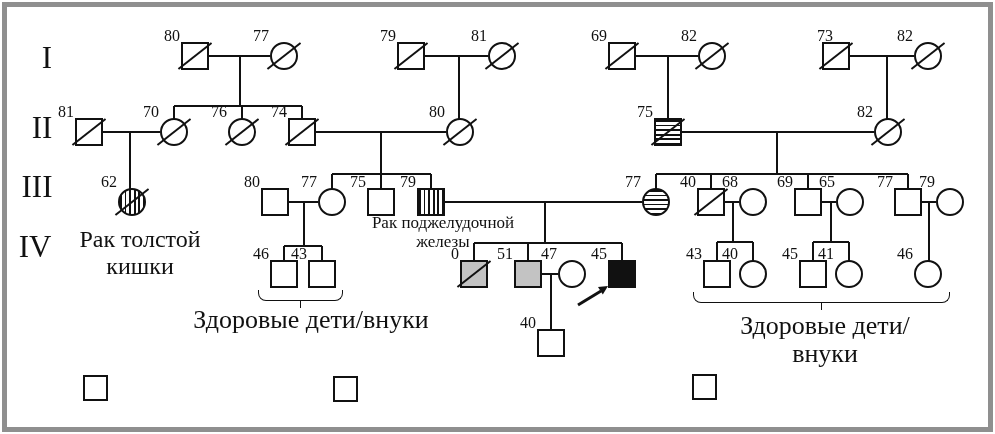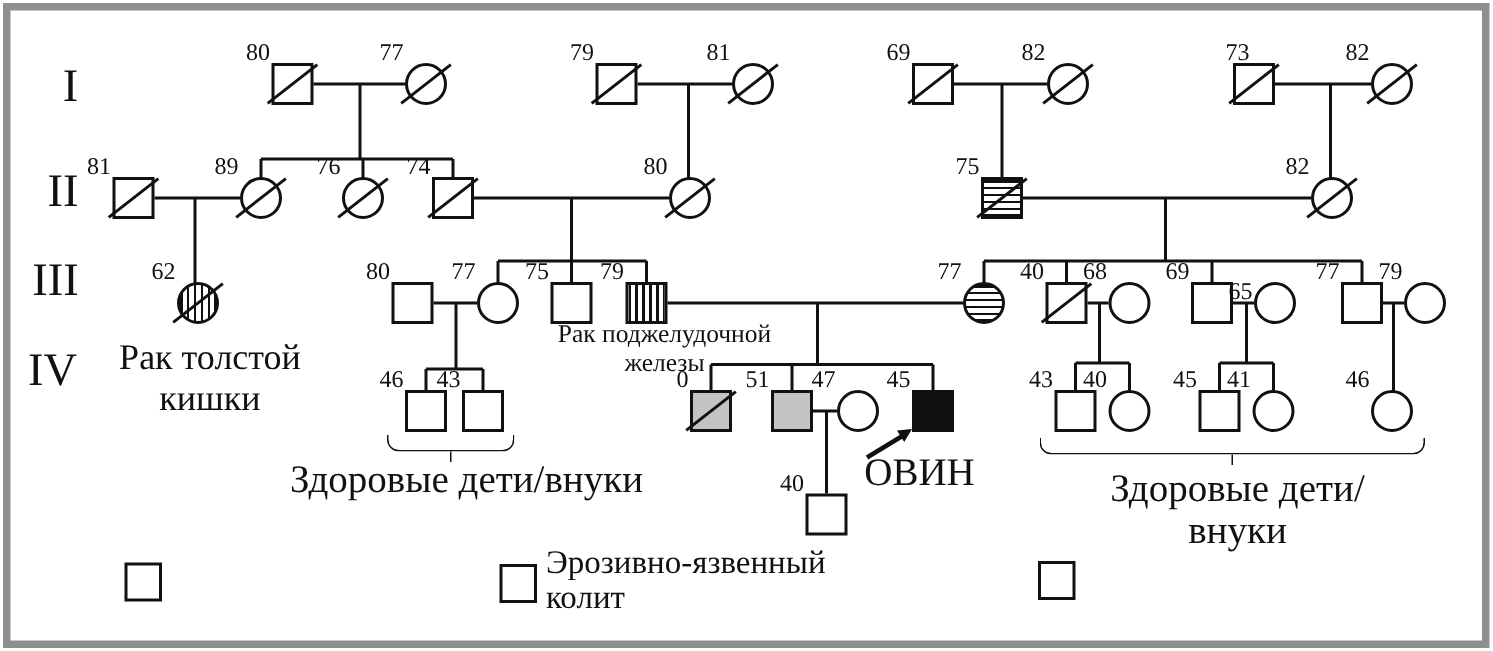--- a/index.html
+++ b/index.html
@@ -123,21 +123,21 @@
         <div class="slash"></div>
       </div>
       <div class="age" style="right: 82px; top: 29px;">82</div>
       <div class="person square" style="left: 75px; top: 118px;">
         <div class="slash"></div>
       </div>
       <div class="age" style="right: 921px; top: 105px;">81</div>
       <div class="person circle" style="left: 160px; top: 118px;">
         <div class="slash"></div>
       </div>
-      <div class="age" style="right: 836px; top: 105px;">89</div>
+      <div class="age" style="right: 836px; top: 105px;">70</div>
       <div class="person circle" style="left: 228px; top: 118px;">
         <div class="slash"></div>
       </div>
       <div class="age" style="right: 768px; top: 105px;">76</div>
       <div class="person square" style="left: 288px; top: 118px;">
         <div class="slash"></div>
       </div>
       <div class="age" style="right: 708px; top: 105px;">74</div>
       <div class="person circle" style="left: 446px; top: 118px;">
         <div class="slash"></div>
@@ -167,21 +167,21 @@
       <div class="age" style="right: 354px; top: 175px;">77</div>
       <div class="person square" style="left: 697px; top: 188px;">
         <div class="slash"></div>
       </div>
       <div class="age" style="right: 299px; top: 175px;">40</div>
       <div class="person circle" style="left: 739px; top: 188px;"></div>
       <div class="age" style="right: 257px; top: 175px;">68</div>
       <div class="person square" style="left: 794px; top: 188px;"></div>
       <div class="age" style="right: 202px; top: 175px;">69</div>
       <div class="person circle" style="left: 836px; top: 188px;"></div>
-      <div class="age" style="right: 160px; top: 188px;">65</div>
+      <div class="age" style="right: 160px; top: 175px;">65</div>
       <div class="person square" style="left: 894px; top: 188px;"></div>
       <div class="age" style="right: 102px; top: 175px;">77</div>
       <div class="person circle" style="left: 936px; top: 188px;"></div>
       <div class="age" style="right: 60px; top: 175px;">79</div>
       <div class="person square" style="left: 270px; top: 260px;"></div>
       <div class="age" style="right: 726px; top: 247px;">46</div>
       <div class="person square" style="left: 308px; top: 260px;"></div>
       <div class="age" style="right: 688px; top: 247px;">43</div>
       <div class="person square fill-gray" style="left: 460px; top: 260px;">
         <div class="slash"></div>
@@ -206,23 +206,20 @@
       <div class="person square" style="left: 537px; top: 329px;"></div>
       <div class="age" style="right: 459px; top: 316px;">40</div>
       <div class="gen-label" style="left: 47px; top: 57px; transform: translate(-50%, -50%);">I</div>
       <div class="gen-label" style="left: 42px; top: 127px; transform: translate(-50%, -50%);">II</div>
       <div class="gen-label" style="left: 37px; top: 186px; transform: translate(-50%, -50%);">III</div>
       <div class="gen-label" style="left: 35px; top: 246px; transform: translate(-50%, -50%);">IV</div>
       <div class="anno" style="left: 443px; top: 213px; transform: translateX(-50%); font-size: 17px; line-height: 19px;">Рак поджелудочной
 железы</div>
       <div class="anno" style="left: 140px; top: 226px; transform: translateX(-50%); font-size: 24px; line-height: 27px;">Рак толстой
 кишки</div>
-      <div class="anno" style="left: 613px; top: 301px; transform: translateX(-50%); font-size: 26px; line-height: 28px;">ОВИН</div>
       <div class="anno" style="left: 311px; top: 306px; transform: translateX(-50%); font-size: 26px; line-height: 28px;">Здоровые дети/внуки</div>
       <div class="anno" style="left: 825px; top: 312px; transform: translateX(-50%); font-size: 26px; line-height: 28px;">Здоровые дети/внуки</div>
       <div class="legend-swatch fill-hv" style="left: 83px; top: 375px;"></div>
       <div class="legend-swatch fill-hh" style="left: 333px; top: 376px;"></div>
-      <div class="legend-text" style="left: 364px; top: 363px;">Эрозивно-язвенный
-колит</div>
       <div class="legend-swatch fill-gray" style="left: 692px; top: 374px;"></div>
     </div>
   <div id="frame"></div>
 </div>
 
 </body></html>

